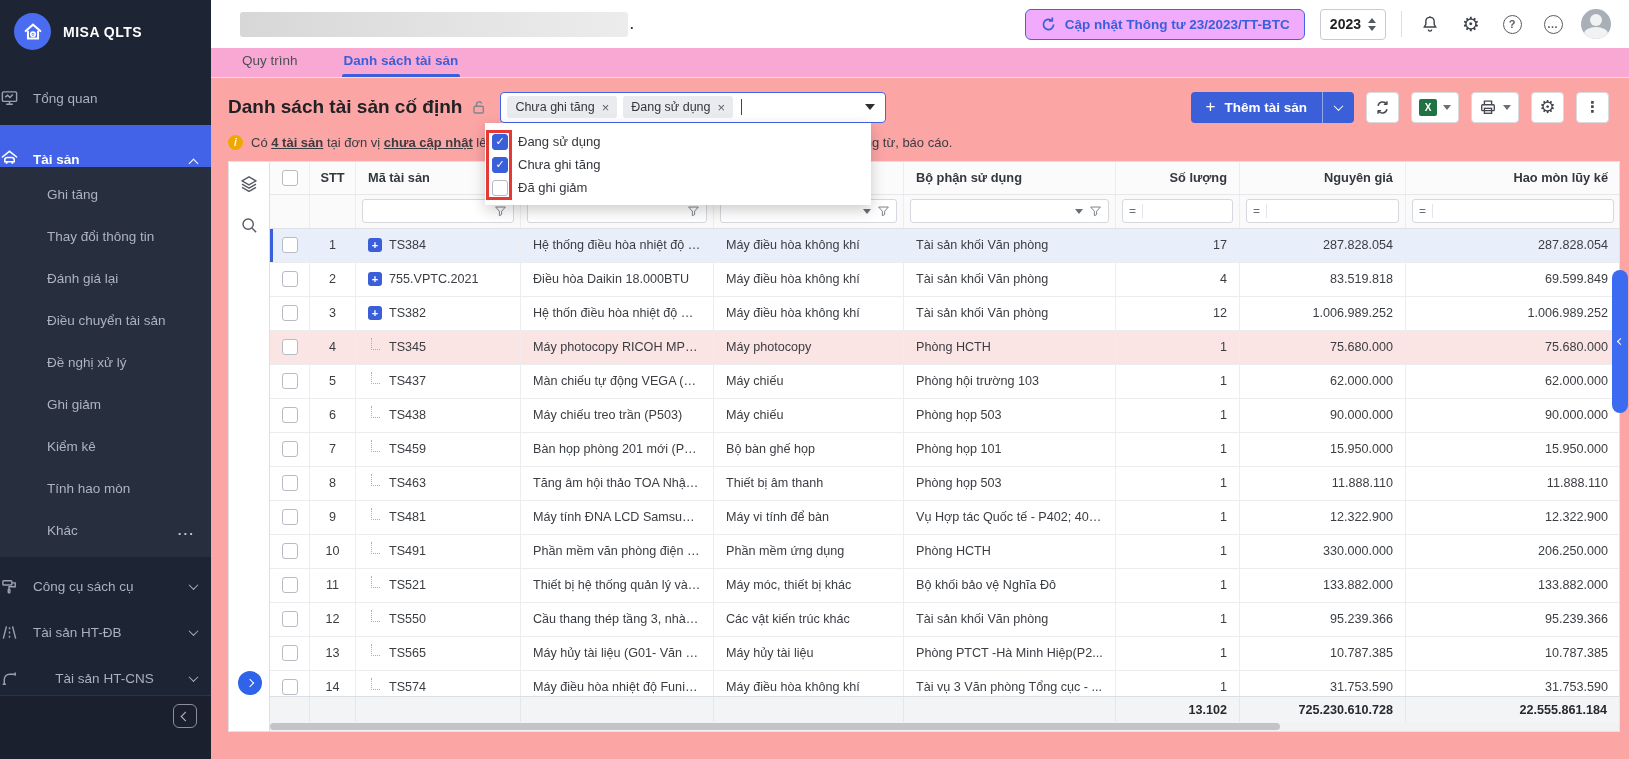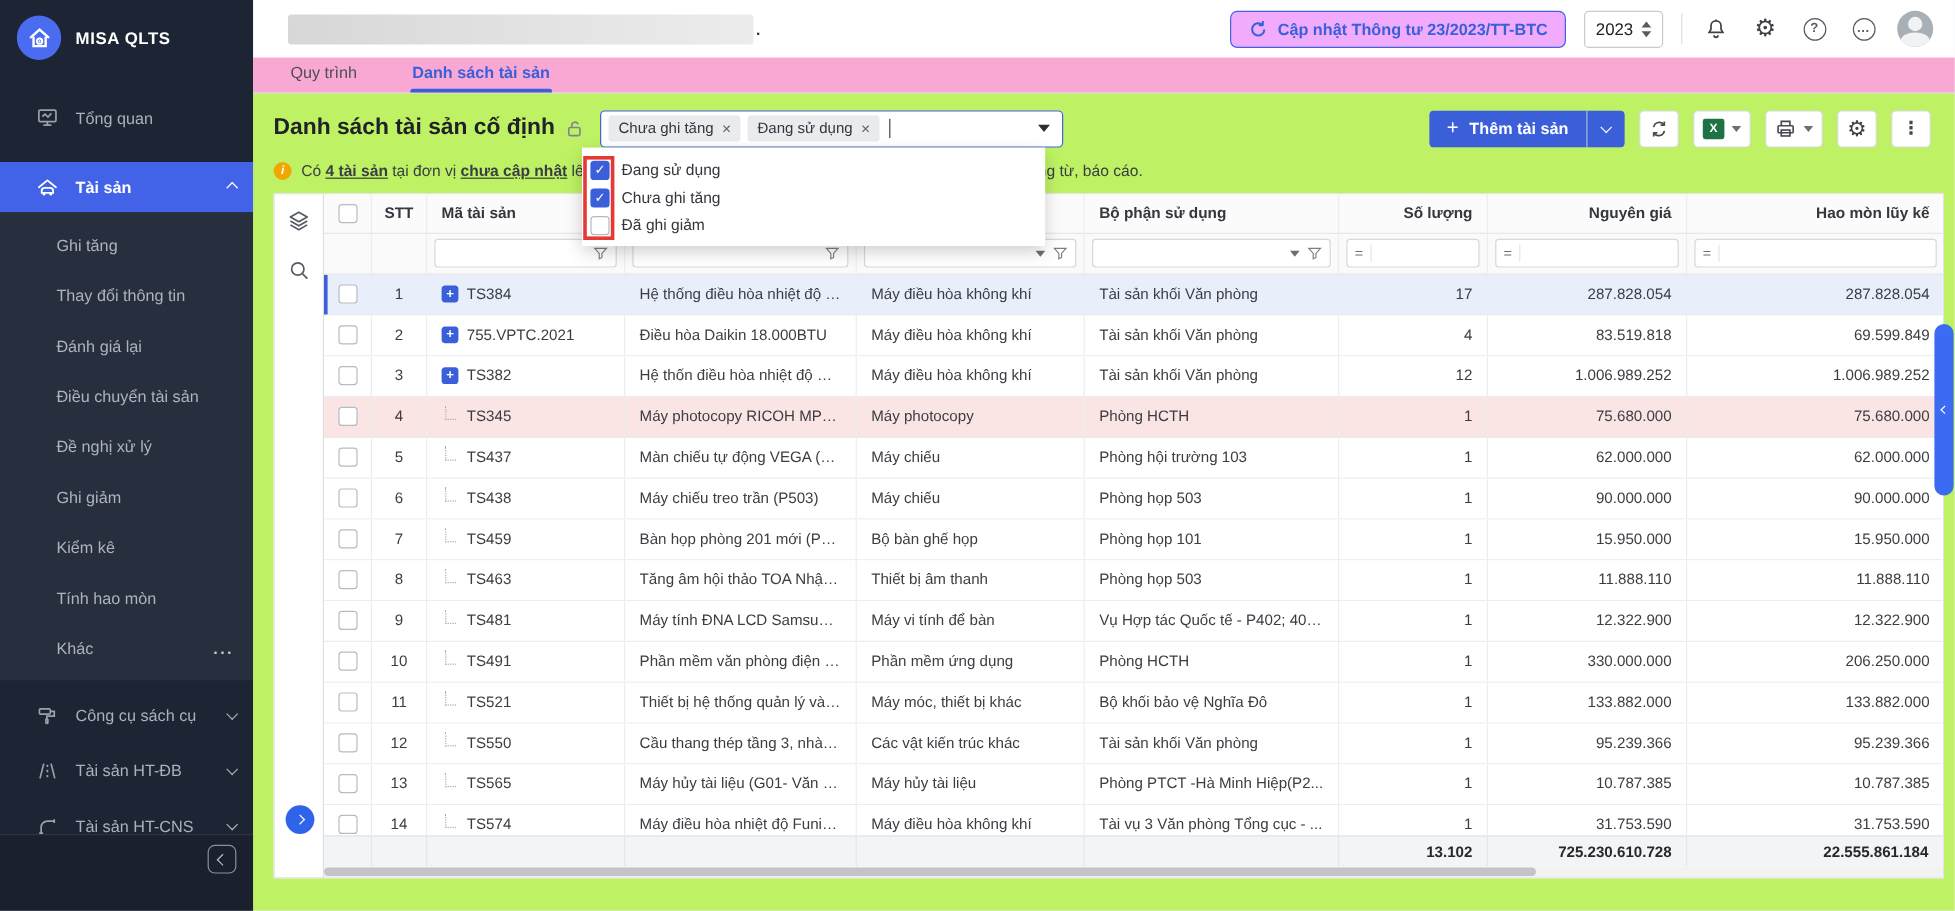--- a/index.html
+++ b/index.html
@@ -6,21 +6,21 @@
   html,body { width:1629px; height:759px; overflow:hidden; }
   body { font-family:"Liberation Sans","DejaVu Sans",sans-serif; font-size:13px; color:#33363c; background:#eef0f3; }
   .app { position:relative; width:1629px; height:759px; display:flex; }
 
   
   .sidebar { position:relative; width:211px; height:759px; background:#1d2433; color:#aab1bd; flex:0 0 211px; display:flex; flex-direction:column; }
   .brand-row { display:flex; align-items:center; gap:12px; padding:13px 0 13px 14px; }
   .brand-logo { width:37px; height:37px; border-radius:50%; background:#4a6cf0; display:flex; align-items:center; justify-content:center; }
   .brand-name { color:#fff; font-size:14px; font-weight:700; letter-spacing:.5px; }
   .nav { flex:1 1 auto; overflow:hidden; position:relative; }
-  .nav-item { display:flex; align-items:center; gap:14px; height:42px; padding:0 14px 0 30px; font-size:13.5px; cursor:pointer; }
+  .nav-item { display:flex; align-items:center; gap:14px; height:42px; padding:0 14px 0 0; font-size:13.5px; cursor:pointer; }
   .nav-item .lbl { flex:1; }
   .nav-item.active { background:#4262e8; color:#fff; font-weight:600; }
   .submenu { background:#272e3d; padding:6px 0; }
   .sub-item { display:flex; align-items:center; height:42px; padding-left:47px; padding-right:16px; font-size:13.5px; color:#adb3bf; cursor:pointer; }
   .sub-item .dots { margin-left:auto; letter-spacing:2px; color:#c2c7d0; font-weight:700; }
   .chev { width:7px; height:7px; border-right:1.8px solid currentColor; border-bottom:1.8px solid currentColor; display:inline-block; }
   .chev.down { transform:rotate(45deg) translate(-1px,-1px); }
   .chev.up { transform:rotate(-135deg); }
   .chev.left { transform:rotate(135deg); }
   .chev.right { transform:rotate(-45deg); }
@@ -28,38 +28,38 @@
   .collapse-btn { position:absolute; top:8px; right:14px; width:24px; height:24px; border:1.5px solid #8b9098; border-radius:6px; display:flex; align-items:center; justify-content:center; color:#b8bec8; cursor:pointer; background:transparent; }
 
   
   .main { position:relative; flex:1 1 auto; height:759px; display:flex; flex-direction:column; }
   .topbar { background:#fff; height:48px; display:flex; align-items:center; padding:0 18px 0 29px; }
   .redacted { width:388px; height:25px; border-radius:3px; background:linear-gradient(90deg,#d7d7d7,#e3e3e3 55%,#ececec); }
   .redacted-dot { color:#333; font-weight:700; margin-left:2px; }
   .topbar-right { margin-left:auto; display:flex; align-items:center; gap:15px; }
   .update-btn { display:flex; align-items:center; gap:8px; border:1.5px solid #4262e8; color:#3a5fd9; background:#f0abfc; border-radius:6px; height:31px; padding:0 14px; font-size:13.5px; font-weight:700; cursor:pointer; }
   .year-box { display:flex; align-items:center; gap:7px; border:1px solid #c7cad0; border-radius:4px; height:31px; padding:0 9px; background:#fff; cursor:pointer; }
-  .year-val { font-size:14px; font-weight:400; color:#222; }
+  .year-val { font-size:14px; font-weight:700; color:#222; }
   .spin { display:flex; flex-direction:column; gap:3px; }
   .tri-up { width:0; height:0; border-left:4px solid transparent; border-right:4px solid transparent; border-bottom:5px solid #565b63; }
   .tri-dn { width:0; height:0; border-left:4px solid transparent; border-right:4px solid transparent; border-top:5px solid #565b63; }
   .vdiv { width:1px; height:26px; background:#dcdee2; }
   .tb-ico { width:26px; height:26px; display:flex; align-items:center; justify-content:center; color:#3f4349; cursor:pointer; }
   .circle-ico { width:19px; height:19px; border:1.6px solid #595d63; border-radius:50%; display:flex; align-items:center; justify-content:center; font-size:11px; font-weight:700; color:#595d63; }
   .gear-glyph { font-size:20px; line-height:1; color:#3f4349; }
   .avatar { width:30px; height:30px; border-radius:50%; background:#a9afb6; position:relative; overflow:hidden; cursor:pointer; }
   .avatar .head { position:absolute; left:9px; top:5px; width:12px; height:12px; border-radius:50%; background:#f1f2f3; }
   .avatar .bust { position:absolute; left:3px; top:18px; width:24px; height:14px; border-radius:50%; background:#f1f2f3; }
 
   .tabsrow { background:#f9a8d4; height:30px; display:flex; align-items:center; gap:42px; padding:0 0 0 29px; border-bottom:1px solid #e3e4e7; }
   .tab { font-size:13.5px; color:#4c4f55; padding:3px 2px 8px; cursor:pointer; position:relative; }
   .tab.active { color:#3a5fd9; font-weight:700; }
   .tab.active::after { content:""; position:absolute; left:0; right:0; bottom:-1px; height:3px; background:#3a5fd9; border-radius:2px 2px 0 0; }
 
-  .content { position:relative; flex:1 1 auto; background:#bef264; padding:12px 0 0 17px; }
+  .content { position:relative; flex:1 1 auto; background:#fca5a5; padding:12px 0 0 17px; }
   .titlerow { display:flex; align-items:center; height:34px; }
   .page-title { font-size:19px; font-weight:700; color:#202226; white-space:nowrap; }
   .lock-ico { margin:0 12px 0 9px; display:flex; }
   .combo { width:386px; height:31px; background:#fff; border:1.5px solid #4262e8; border-radius:4px; display:flex; align-items:center; gap:6px; padding:0 10px 0 6px; cursor:text; }
   .chip { display:flex; align-items:center; gap:7px; background:#e9ebef; border-radius:3px; height:22px; padding:0 8px; font-size:12.5px; color:#33363c; white-space:nowrap; }
   .chip .x { color:#5c6066; font-size:13px; cursor:pointer; }
   .caret-cursor { width:1px; height:16px; background:#444; margin-left:2px; }
   .combo-caret { margin-left:auto; width:0; height:0; border-left:5px solid transparent; border-right:5px solid transparent; border-top:6px solid #2b2e33; }
   .toolbar { margin-left:auto; display:flex; align-items:center; gap:12px; padding-right:20px; }
   .add-btn { display:flex; height:31px; border-radius:4px; overflow:hidden; cursor:pointer; }
@@ -146,21 +146,21 @@
       <div class="nav-item" style="margin-top:14px;">
         <span>
             <svg width="19" height="19" viewBox="0 0 20 20" fill="none" stroke="#9aa1ad" stroke-width="1.5">
               <rect x="2.5" y="3" width="15" height="10" rx="1.2"></rect>
               <path d="M5.5 8.5 L8 6.5 L10.5 9 L13.5 5.8"></path>
               <path d="M10 13 v3 M6.5 16 h7"></path>
             </svg>
           </span>
         <span class="lbl">Tổng quan</span>
       </div>
-      <div class="nav-item active" style="margin-top:16px;">
+      <div class="nav-item active" style="margin-top:6px;align-items:flex-end;">
         <span>
             <svg width="19" height="19" viewBox="0 0 20 20" fill="none" stroke="#fff" stroke-width="1.6">
               <path d="M2.5 9.5 L10 3.5 L17.5 9.5" stroke-linecap="round"></path>
               <path d="M5 12.5 c0-1.5 1.2-2.5 2.7-2.5 h4.6 c1.5 0 2.7 1 2.7 2.5 v2 H5 z"></path>
               <circle cx="7" cy="15.6" r="1.2" fill="#fff" stroke="none"></circle>
               <circle cx="13" cy="15.6" r="1.2" fill="#fff" stroke="none"></circle>
             </svg>
           </span>
         <span class="lbl">Tài sản</span>
         <span class="chev up"></span>
@@ -209,21 +209,21 @@
       <div class="nav-item" style="margin-top:4px;">
         <span>
             <svg width="19" height="19" viewBox="0 0 20 20" fill="none" stroke="#9aa1ad" stroke-width="1.5">
               <path d="M6.8 3.5 L3.5 16.5 M13.2 3.5 L16.5 16.5"></path>
               <path d="M10 4.5 v2.2 M10 9 v2.2 M10 13.5 v2.2" stroke-dasharray="2 2"></path>
             </svg>
           </span>
         <span class="lbl">Tài sản HT-ĐB</span>
         <span class="chev down"></span>
       </div>
-      <div class="nav-item" style="margin-top:4px;">
+      <div class="nav-item" style="margin-top:4px;text-align:center;">
         <span>
             <svg width="19" height="19" viewBox="0 0 20 20" fill="none" stroke="#9aa1ad" stroke-width="1.5">
               <path d="M4.5 16 v-5 a5.5 5.5 0 0 1 5.5-5.5 h6"></path>
               <path d="M2.8 16 h3.4 M16 3.8 v3.4"></path>
             </svg>
           </span>
         <span class="lbl">Tài sản HT-CNS</span>
         <span class="chev down"></span>
       </div>
 

